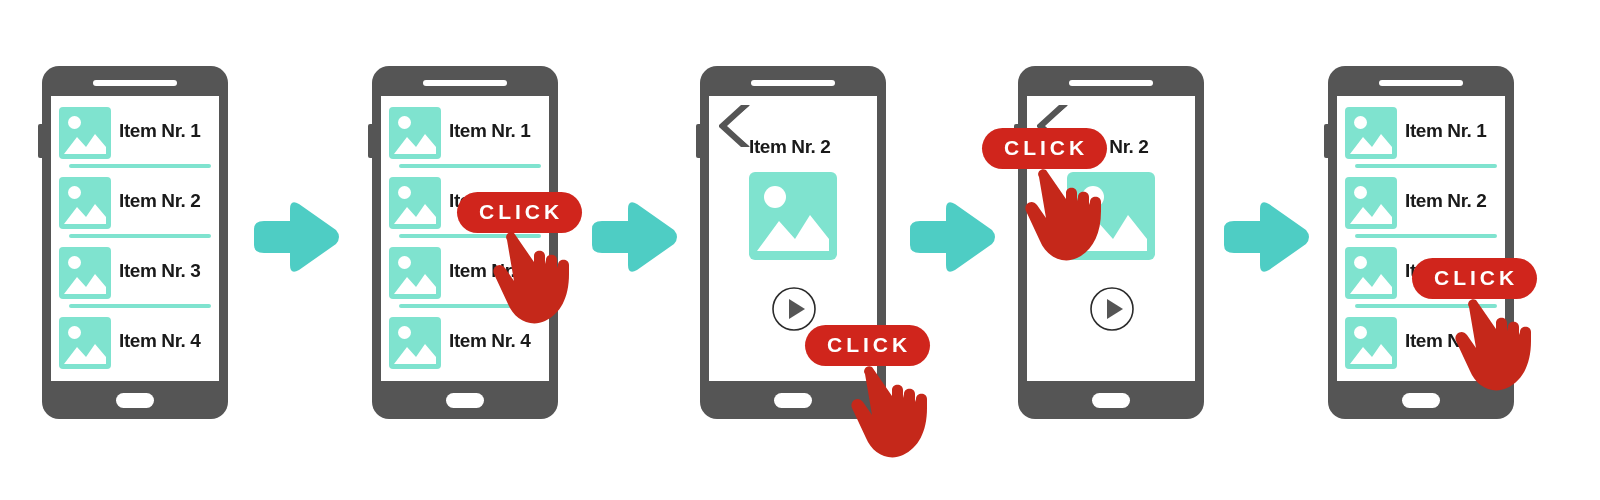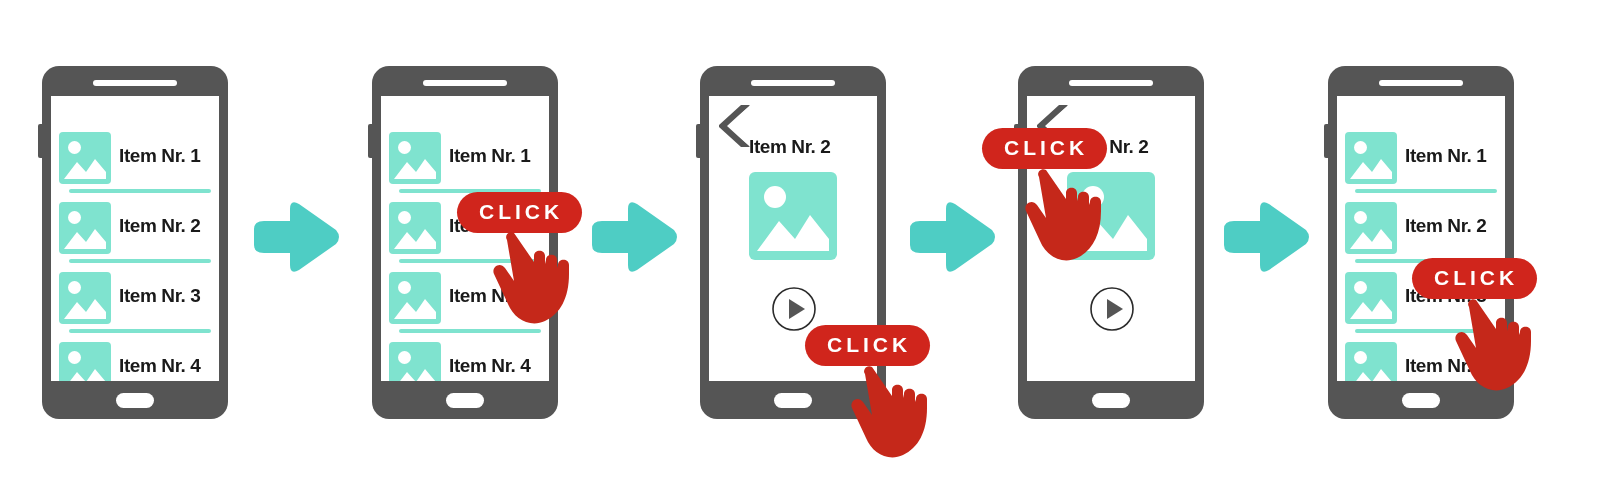--- a/index.html
+++ b/index.html
@@ -74,23 +74,22 @@
     background: #ffffff;
     overflow: hidden;
   }
 
   
   .list {
     position: absolute;
     left: 0; top: 0;
     width: 168px;
     height: 285px;
-    padding: 0 0 0 0;
+    padding: 8px 0 0 0;
     box-sizing: border-box;
-    margin-top: 33px;
   }
   .list-row {
     position: relative;
     height: 70px;
   }
   .thumb {
     position: absolute;
     left: 8px;
     top: 3px;
     width: 52px;

